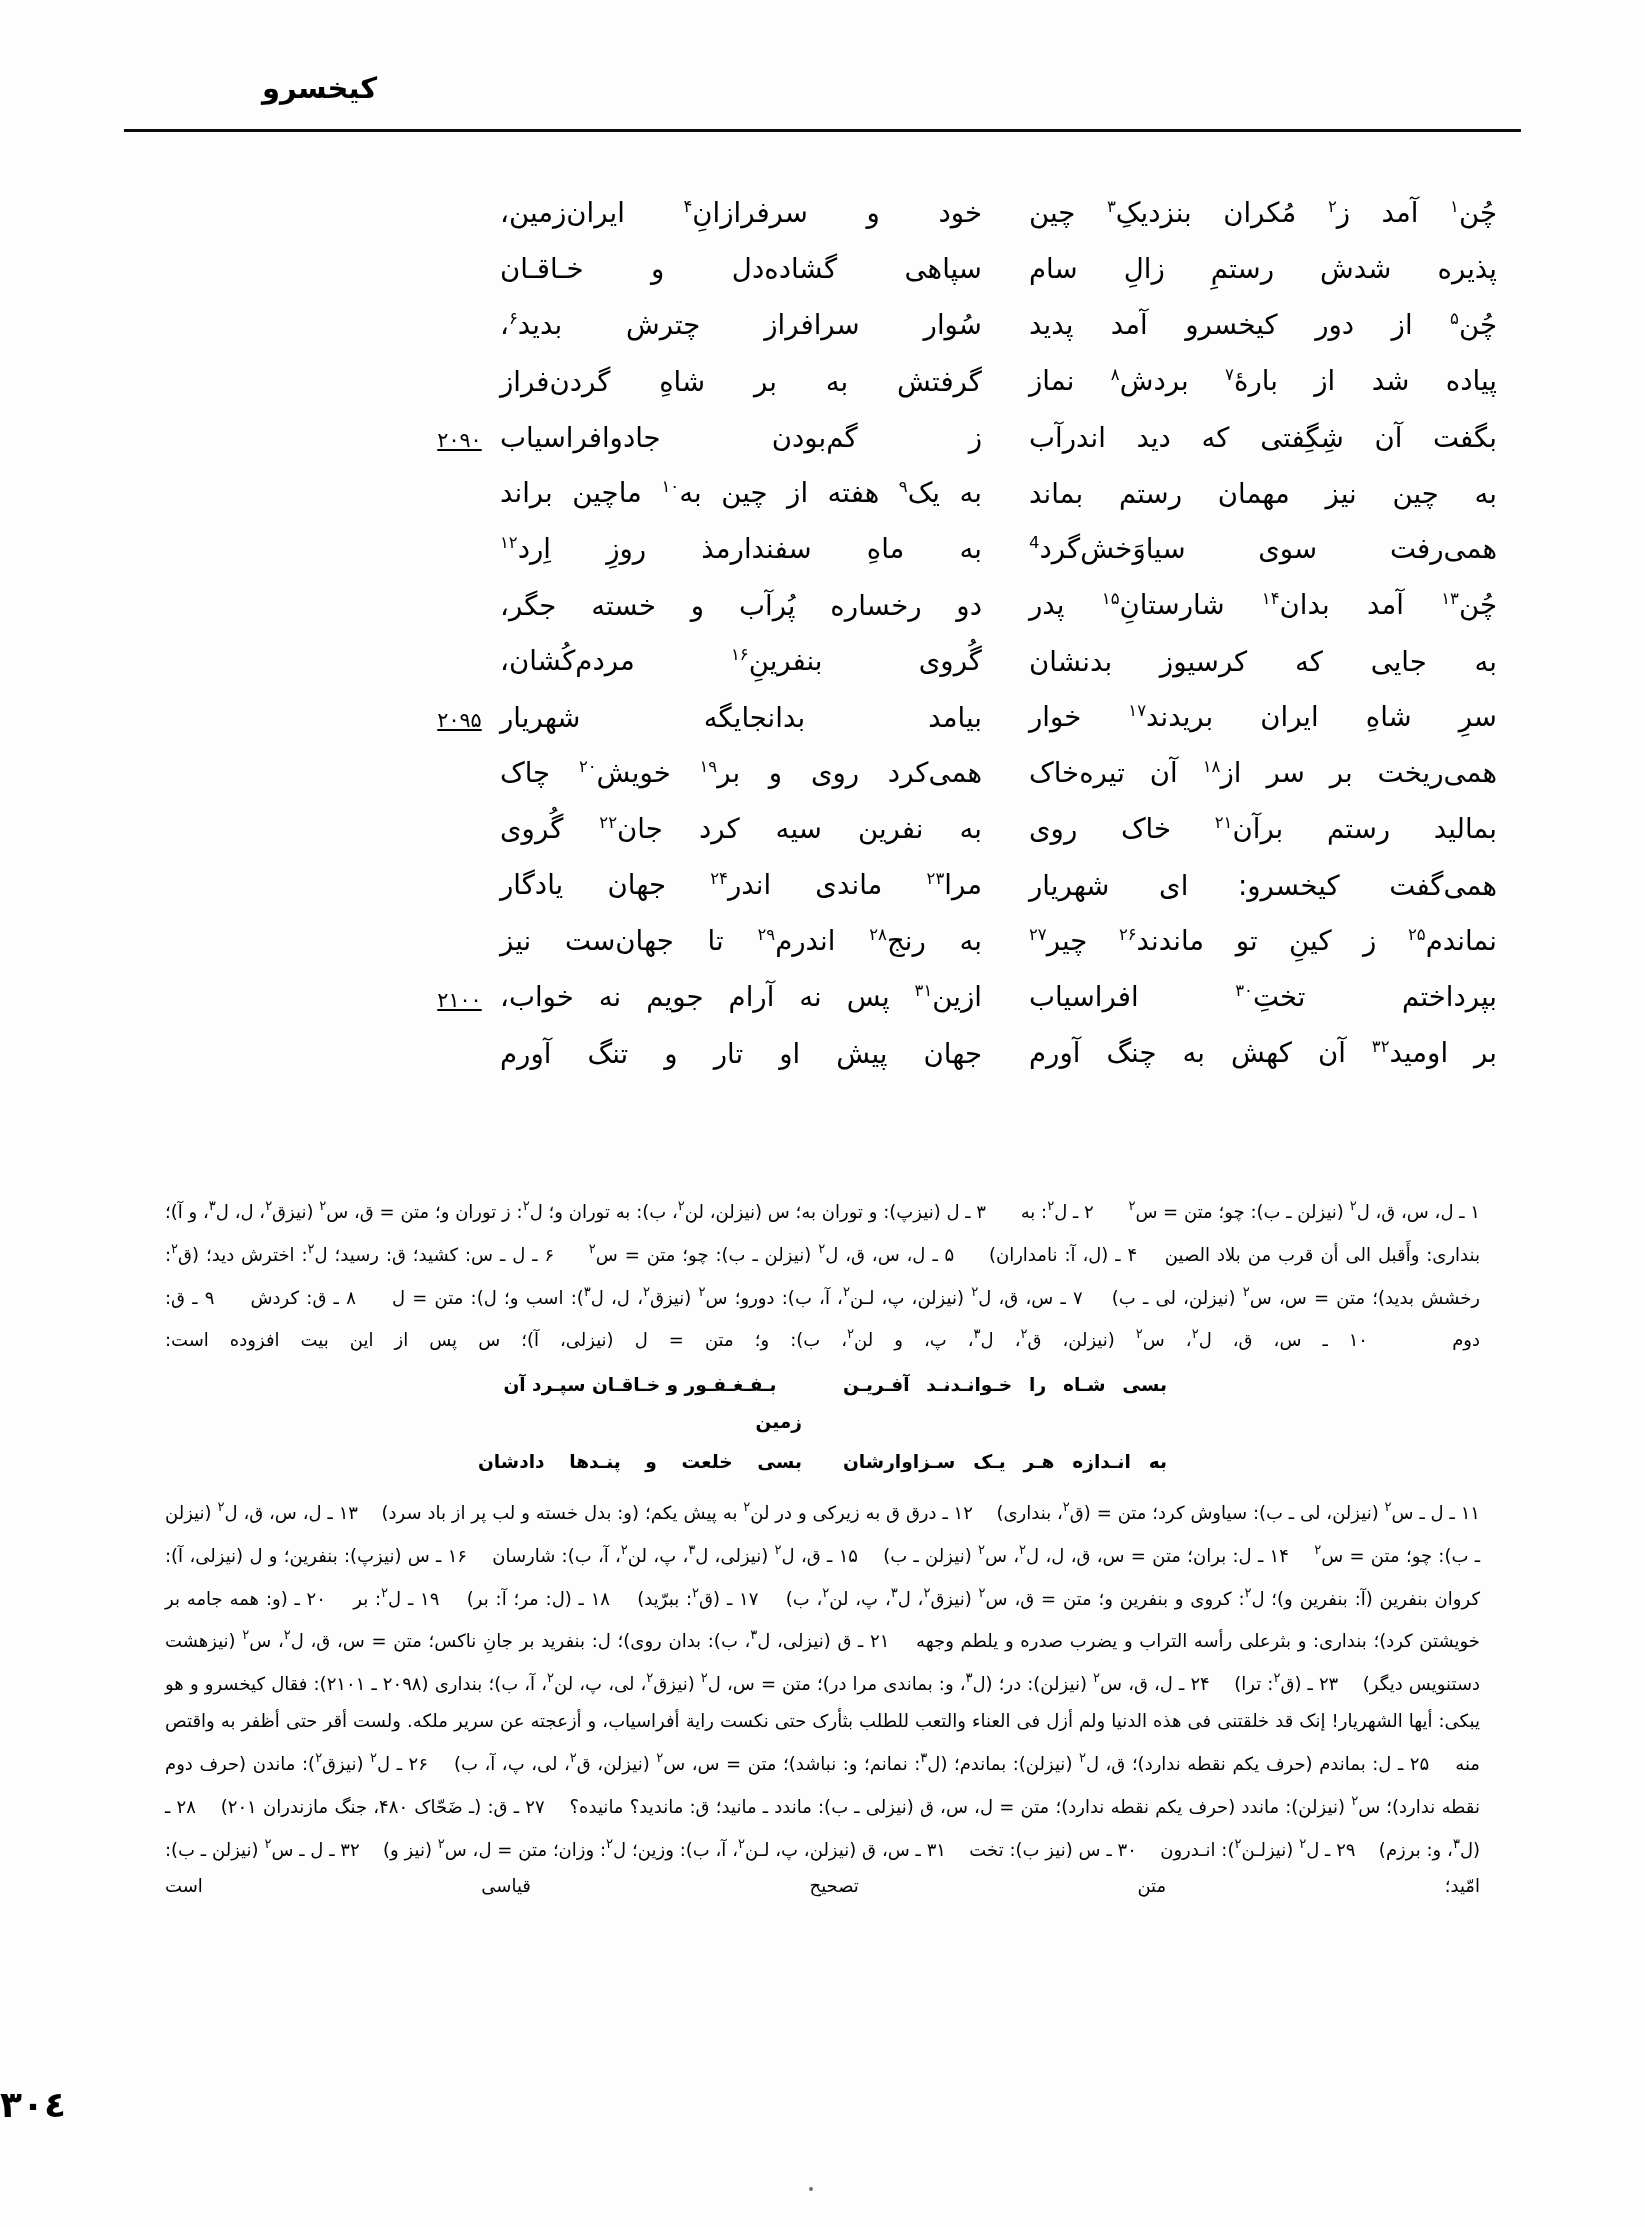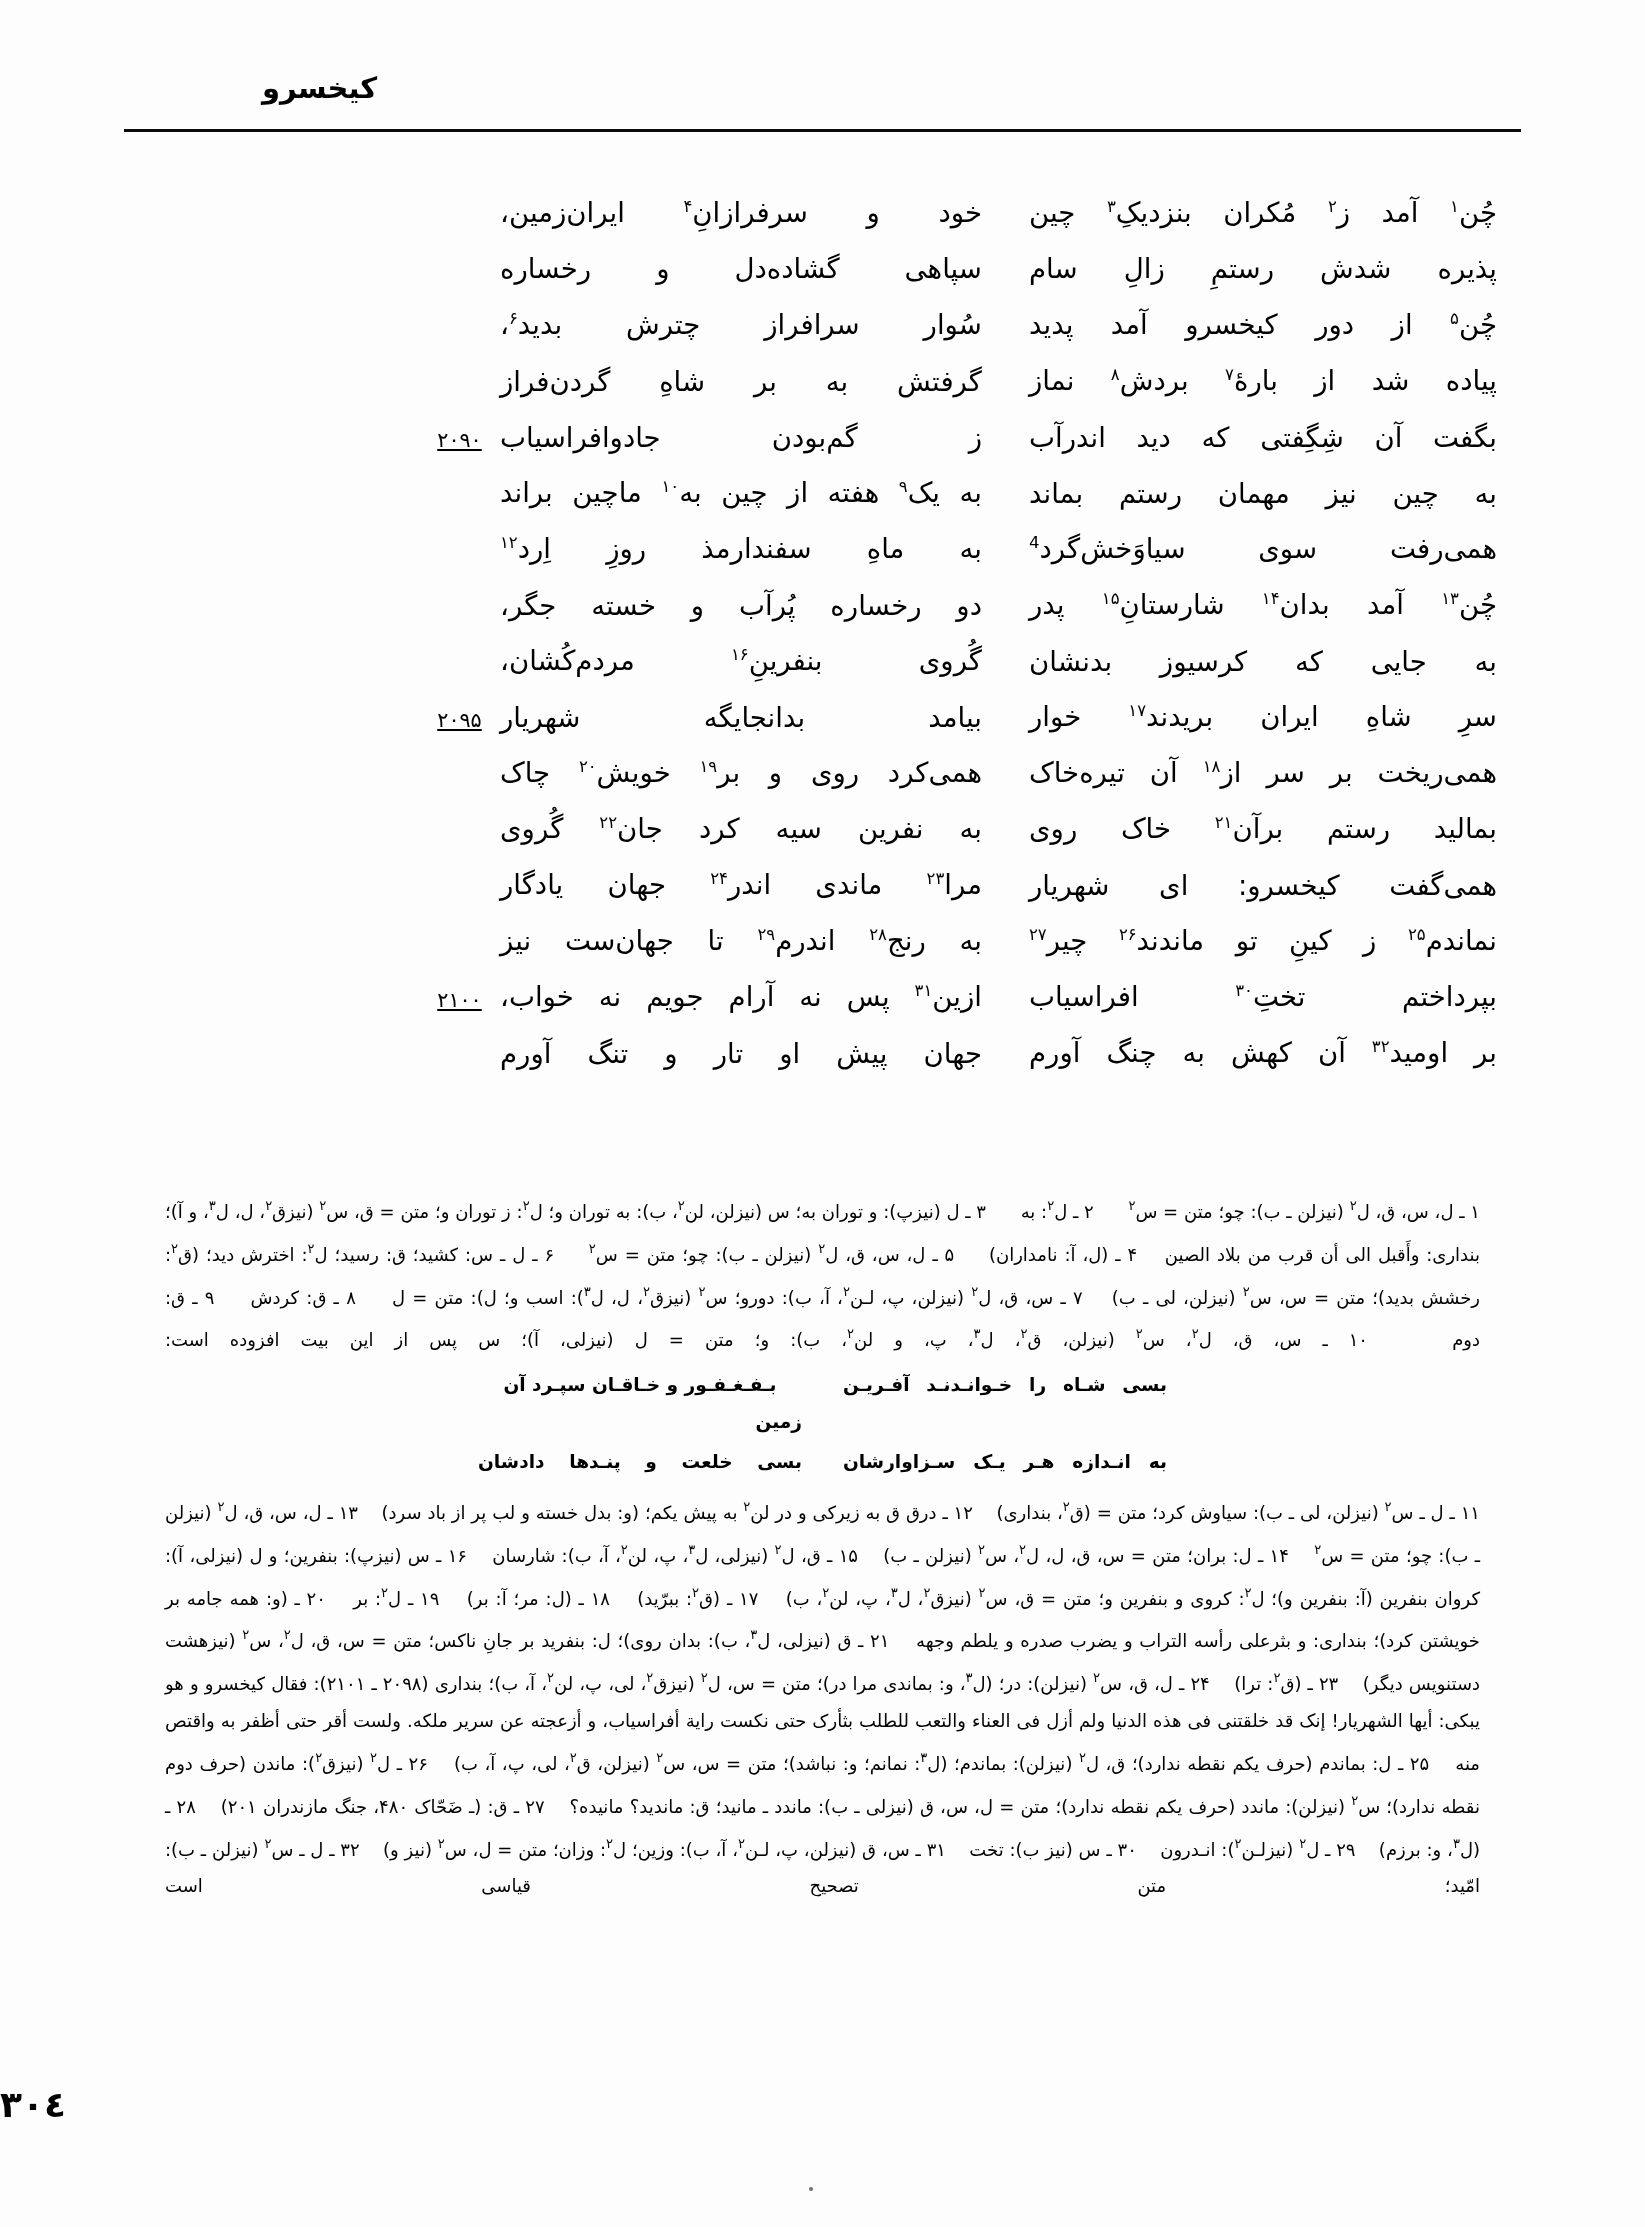--- a/index.html
+++ b/index.html
@@ -147,21 +147,21 @@
   <div class="rule"></div>
 
   <div class="verse" id="verse-block">
       <div class="couplet">
         <div class="hemi hemi-a">چُن<sup>۱</sup> آمد ز<sup>۲</sup> مُکران بنزدیکِ<sup>۳</sup> چین</div>
         <div class="hemi hemi-b">خود و سرفرازانِ<sup>۴</sup> ایران‌زمین،</div>
         <div class="num"></div>
       </div>
       <div class="couplet">
         <div class="hemi hemi-a">پذیره شدش رستمِ زالِ سام</div>
-        <div class="hemi hemi-b">سپاهی گشاده‌دل و رخساره</div>
+        <div class="hemi hemi-b">سپاهی گشاده‌دل و خـاقـان</div>
         <div class="num"></div>
       </div>
       <div class="couplet">
         <div class="hemi hemi-a">چُن<sup>۵</sup> از دور کیخسرو آمد پدید</div>
         <div class="hemi hemi-b">سُوار سرافراز چترش بدید<sup>۶</sup>،</div>
         <div class="num"></div>
       </div>
       <div class="couplet">
         <div class="hemi hemi-a">پیاده شد از بارهٔ<sup>۷</sup> بردش<sup>۸</sup> نماز</div>
         <div class="hemi hemi-b">گرفتش به بر شاهِ گردن‌فراز</div>

